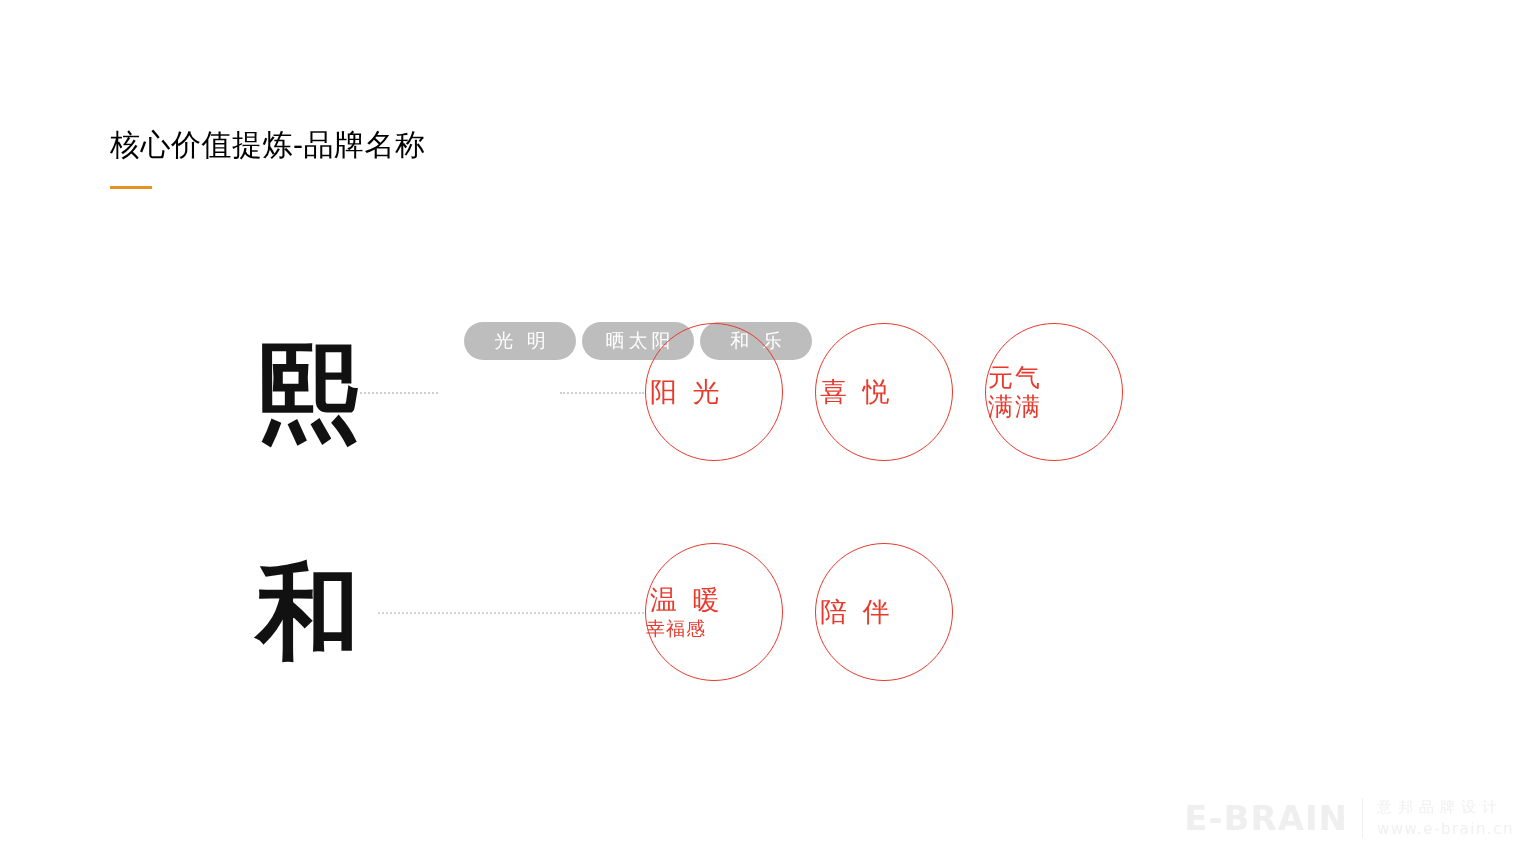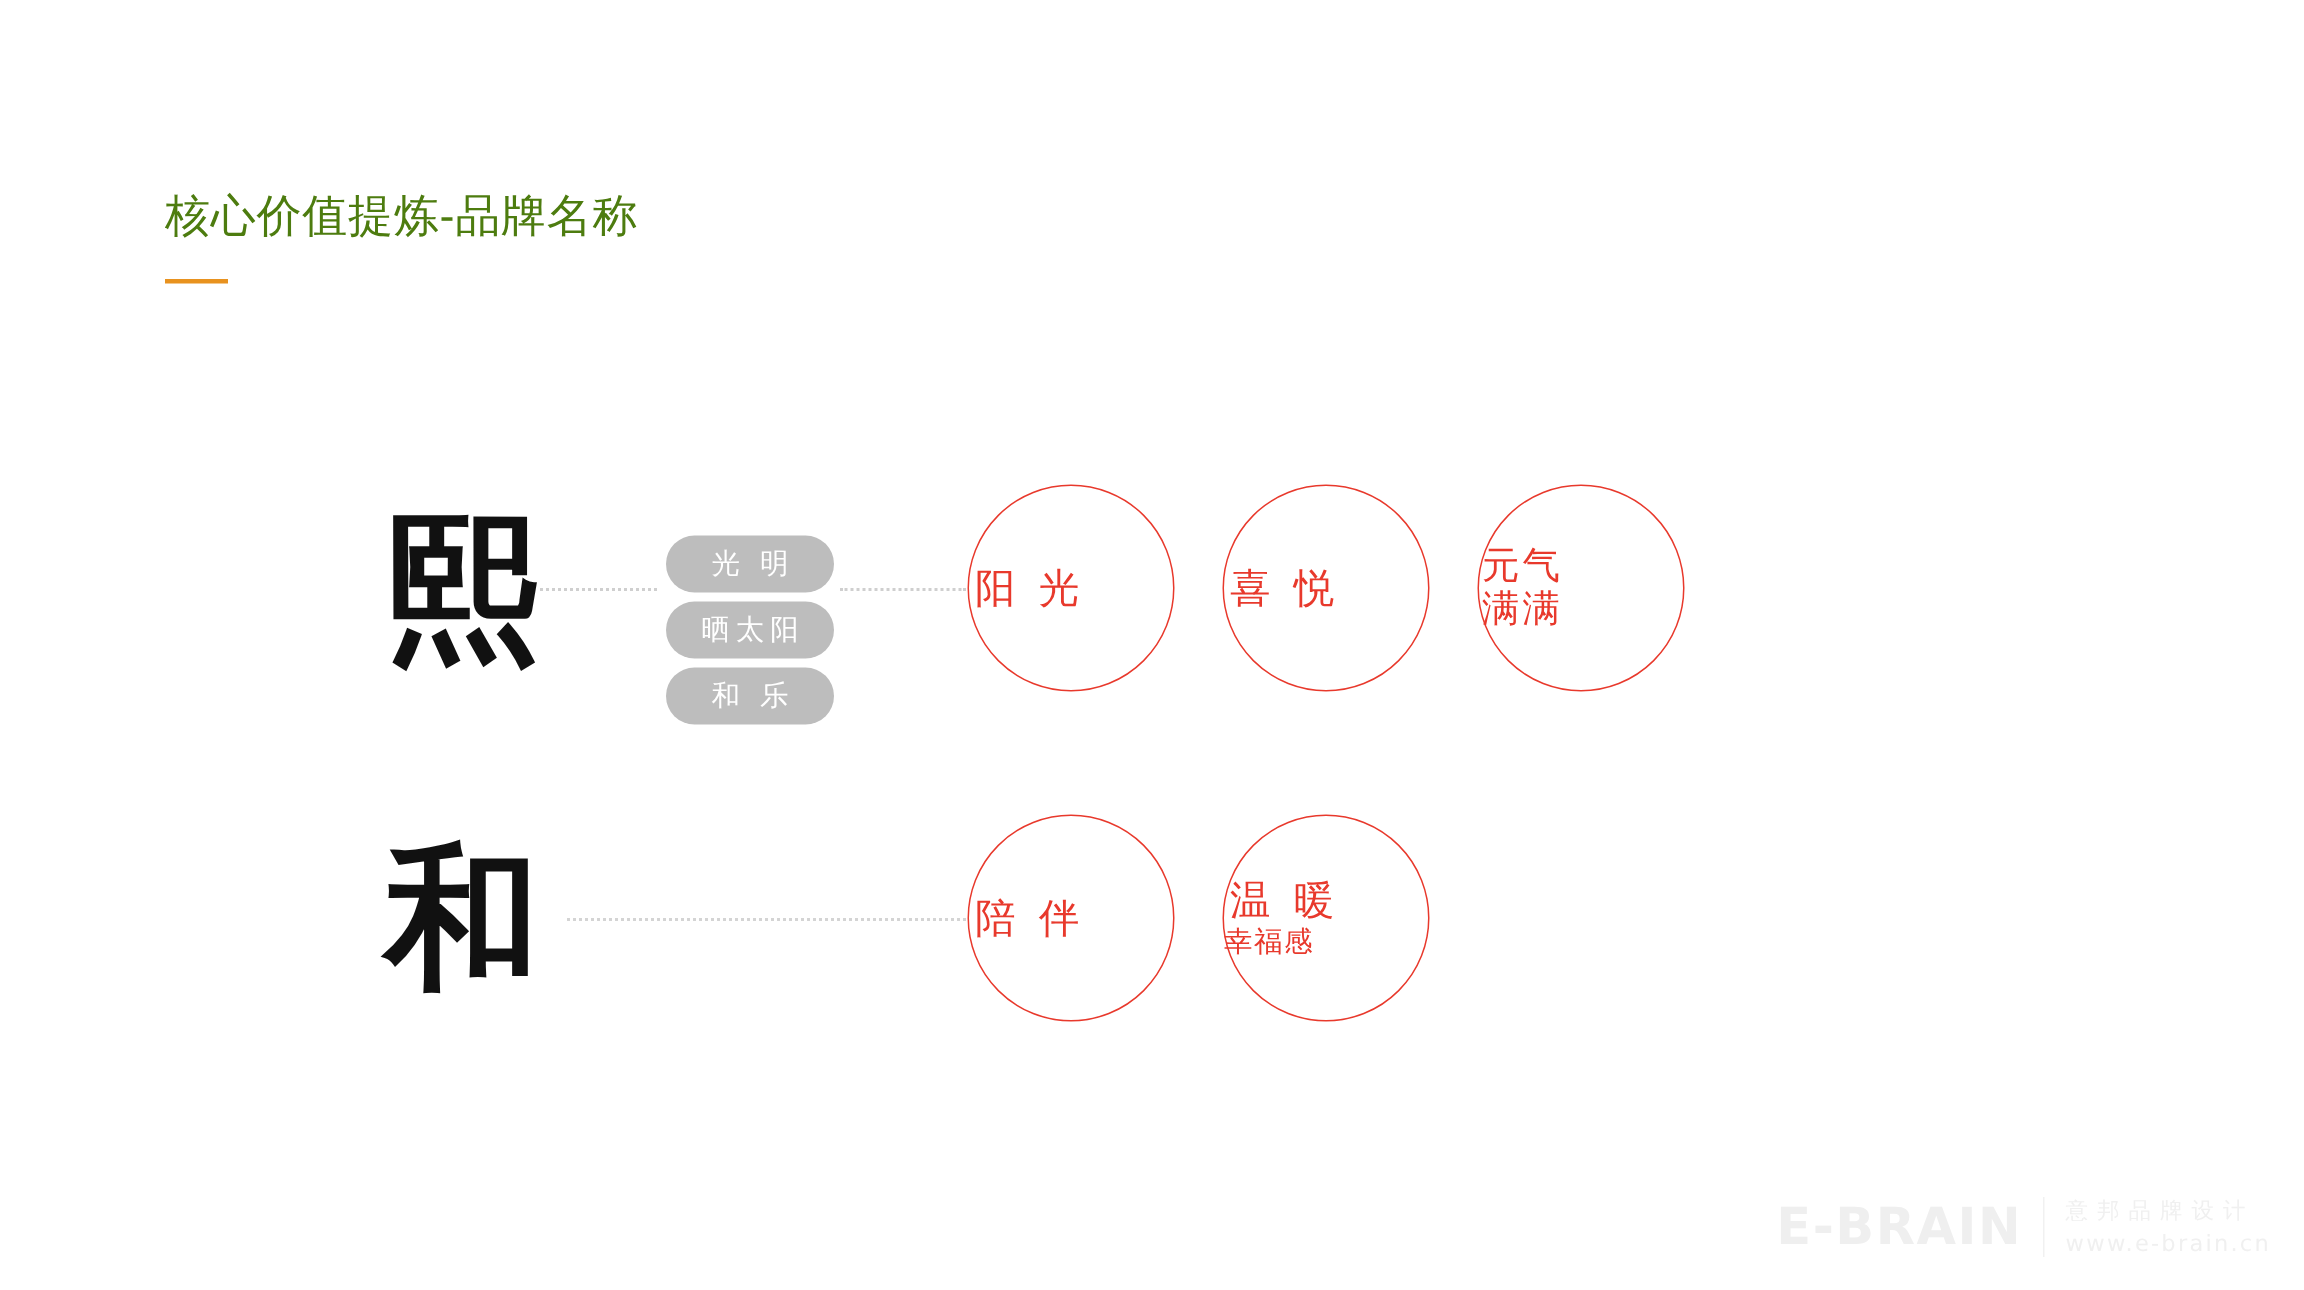--- a/index.html
+++ b/index.html
@@ -25,21 +25,21 @@
 
   
   .header {
     position: absolute;
     left: 110px;
     top: 126px;
   }
   .page-title {
     font-size: 30px;
     line-height: 38px;
-    color: #4d7c0f;
+    color: #000000;
     letter-spacing: 0.5px;
     white-space: nowrap;
     font-weight: 400;
   }
   .title-rule {
     margin-top: 22px;
     width: 42px;
     height: 3px;
     background: #e8921f;
   }
@@ -77,26 +77,25 @@
     border-top: 2px dotted #cfcfcf;
     top: 90px;
   }
   .dots-a { left: 360px; width: 78px; }
   .dots-b { left: 560px; width: 84px; }
   .dots-long { left: 378px; width: 266px; border-top: 2px dotted #d4d4d4; }
 
   
   .pill-stack {
     position: absolute;
-    left: 444px;
+    left: 464px;
     top: 20px;
     display: flex;
-    flex-direction: column;
+    flex-direction: row;
     gap: 6px;
-    margin-top: 35px;
   }
   .pill {
     width: 112px;
     height: 38px;
     border-radius: 19px;
     background: #bdbdbd;
     color: #ffffff;
     font-size: 19px;
     letter-spacing: 4px;
     text-indent: 4px;
@@ -225,25 +224,25 @@
   </div>
 
   <div class="row row-2">
 
     <div class="brand-char">和</div>
 
     <div class="dots dots-long"></div>
 
     <div class="circles">
       <div class="circle">
-        <div class="circle-main">陪 伴</div>
-      </div>
-      <div class="circle">
         <div class="circle-main">温 暖</div>
         <div class="circle-sub">幸福感</div>
+      </div>
+      <div class="circle">
+        <div class="circle-main">陪 伴</div>
       </div>
     </div>
   </div>
 
   <div class="watermark">
     <div class="wm-brand">E-BRAIN</div>
     <div class="wm-divider"></div>
     <div class="wm-text">
       <div class="wm-cn">意邦品牌设计</div>
       <div class="wm-url">www.e-brain.cn</div>

